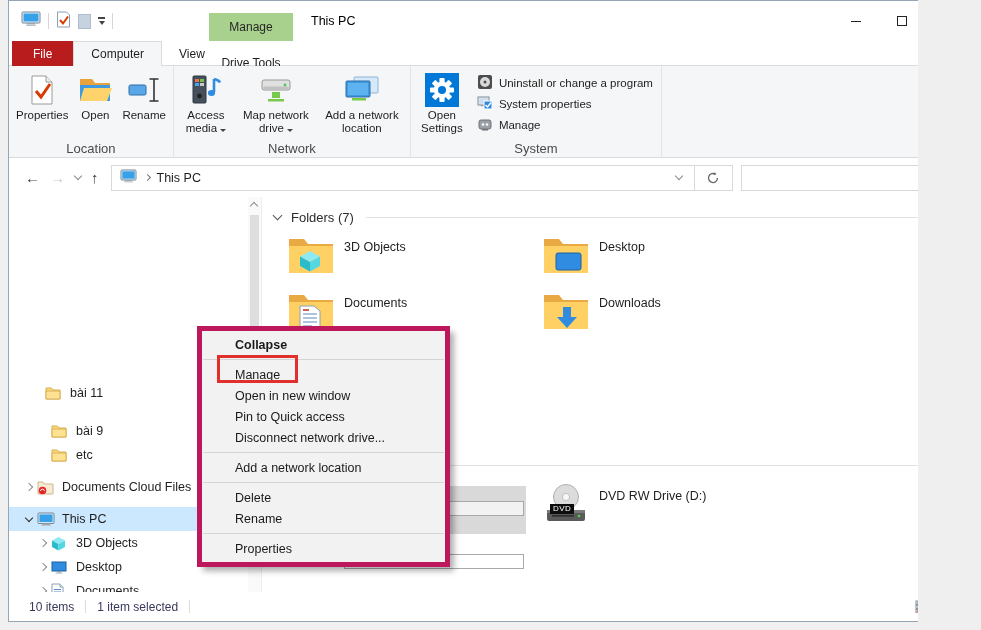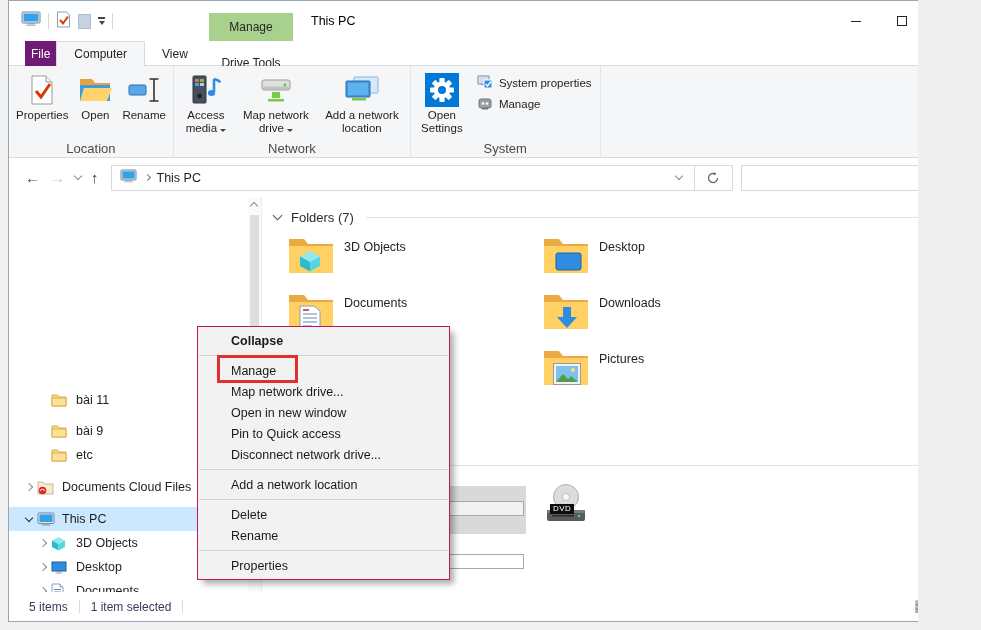--- a/index.html
+++ b/index.html
@@ -17,21 +17,21 @@
 .qat-graydoc{width:13px;height:15px;background:#c6d2e0;border:1px solid #aebccd}
 .ctxgroup{position:absolute;left:200px;top:12px;width:84px;height:28px;background:#a9d18e;display:flex;align-items:center;justify-content:center;font-size:12px;color:#262626}
 .wintitle{position:absolute;left:302px;top:0;height:40px;display:flex;align-items:center;font-size:12.5px;color:#000}
 .winctl{position:absolute;right:0;top:0;height:40px;display:flex}
 .wc{width:46px;display:flex;align-items:center;justify-content:center}
 .wc-min i{display:block;width:10px;height:1px;background:#222}
 .wc-max i{display:block;width:10px;height:10px;border:1px solid #222}
 
 .tabrow{position:absolute;left:0;top:40px;right:0;height:25px;background:#fff;border-bottom:1px solid #dadbdc;display:flex}
 .tab{height:25px;display:flex;align-items:center;justify-content:center;font-size:12px;color:#1e1e1e;padding:0 17px}
-.tab-file{background:#701a75;color:#fff;padding:0 6px;margin-left:16px}
+.tab-file{background:#b91c1c;color:#fff;padding:0 21px;margin-left:3px}
 .tab-sel{border:1px solid #dadbdc;border-bottom:none;background:#f5f6f7;position:relative;z-index:3;margin-bottom:-1px}
 .tab-drive{position:absolute;left:200px;top:9px;width:84px;padding:0}
 .tabrow-right{position:absolute;right:0;top:0;height:25px;display:flex;align-items:center;gap:14px;padding-right:13px;z-index:4}
 .chu{width:7px;height:7px;border-top:1.5px solid #707070;border-right:1.5px solid #707070;transform:rotate(-45deg);margin-top:4px}
 .help{width:17px;height:17px;border-radius:50%;background:#1269c7;color:#fff;font-size:11px;font-weight:bold;display:flex;align-items:center;justify-content:center}
 
 .ribbon{position:absolute;left:0;top:65px;right:0;height:92px;background:#f5f6f7;border-bottom:1px solid #dadbdc;display:flex;z-index:2}
 .rgroup{height:100%;display:flex;flex-direction:column;border-right:1px solid #e4e5e6;padding:2px 2px 0}
 .rbody{flex:1;display:flex;align-items:stretch}
 .rlabel{height:17px;display:flex;align-items:center;justify-content:center;font-size:13px;color:#4a4a4a}
@@ -84,21 +84,21 @@
 .dvdbadge{position:absolute;left:7px;top:21px;background:#0d0d0d;color:#fff;font-size:8px;line-height:10px;padding:0 3px;letter-spacing:.5px}
 .dvdlabel{margin-left:10px;margin-top:6px;font-size:12.5px;color:#1e1e1e;white-space:nowrap}
 
 .statusbar{position:absolute;left:0;right:0;bottom:0;height:29px;background:#fff;display:flex;align-items:center;font-size:12px;color:#38385c}
 .statusbar .first{margin-left:20px}
 .sdiv{width:1px;height:13px;background:#dcdcdc;margin:0 11px}
 .viewicons{position:absolute;right:12px;top:0;height:29px;display:flex;align-items:center;gap:7px}
 .vi{width:20px;height:20px;display:flex;align-items:center;justify-content:center}
 .vi.active{border:1px solid #999;background:#fff}
 
-.cmenu{position:absolute;left:197px;top:326px;width:253px;background:#f2f2f2;border:1px solid #be185d;box-shadow:5px 5px 6px -1px rgba(0,0,0,.32);padding:3px 0;z-index:20}
+.cmenu{position:absolute;left:197px;top:326px;width:253px;background:#f2f2f2;border:5px solid #be185d;box-shadow:5px 5px 6px -1px rgba(0,0,0,.32);padding:3px 0;z-index:20}
 .mi{height:21px;display:flex;align-items:center;padding-left:33px;font-size:12.5px;color:#1a1a1a;white-space:nowrap}
 .mi.bold{font-weight:bold}
 .msep{height:1px;background:#d4d4d4;margin:4px 1px}
 .redbox{position:absolute;left:217px;top:355px;width:81px;height:28px;border:3px solid #e0302e;z-index:21}
 </style>
 </head>
 <body>
 
 <div class="stage">
   <div class="window">
@@ -251,20 +251,28 @@
                     <circle r="8.2" fill="#fff"></circle>
                     <circle r="4" fill="#0078d7"></circle>
                   </g>
                 </svg>
               </span>
             <span class="cap"><span>Open Settings</span></span>
           </div>
           <div class="syslist">
             <div class="sysrow">
               <span><svg width="16" height="16">
+                    <rect x="1" y="1" width="14" height="14" rx="2" fill="#4c4c4c"></rect>
+                    <circle cx="8" cy="8" r="5" fill="#d9d9d9"></circle>
+                    <circle cx="8" cy="8" r="1.5" fill="#4c4c4c"></circle>
+                  </svg></span>
+              <span>Uninstall or change a program</span>
+            </div>
+            <div class="sysrow">
+              <span><svg width="16" height="16">
                     <rect x="1" y="2" width="11" height="8" fill="#e9eef3" stroke="#7e8c9a"></rect>
                     <rect x="2.2" y="3.2" width="8.6" height="5.6" fill="#cddcee"></rect>
                     <rect x="4" y="10" width="5" height="1.2" fill="#8a98a5"></rect>
                     <rect x="7" y="6" width="8" height="8" fill="#2f8ce0" stroke="#fff"></rect>
                     <path d="M8.5 10l2 2 3.5-4.5" stroke="#fff" fill="none" stroke-width="1.4"></path>
                   </svg></span>
               <span>System properties</span>
             </div>
             <div class="sysrow">
               <span><svg width="16" height="16">
@@ -311,21 +319,21 @@
         <svg width="14" height="14">
             <circle cx="6" cy="6" r="4.3" stroke="#8a8a8a" fill="none" stroke-width="1.2"></circle>
             <path d="M9.3 9.3l3.4 3.4" stroke="#8a8a8a" stroke-width="1.2"></path>
           </svg>
       </div>
     </div>
 
     <div class="content">
 
       <div class="sidebar">
-        <div class="srow" style="top:191px;padding-left:26px">
+        <div class="srow" style="top:184px;padding-left:20px">
             <span class="cvw"></span>
             <span class="iw">
               <svg width="16" height="14">
                 <path d="M1 2h5.5l1.5 2H15v9H1z" fill="#fbd978" stroke="#d9ae52"></path>
                 <path d="M1 5h14v8H1z" fill="#fde293" stroke="#d9ae52"></path>
               </svg>
             </span>
             <span class="lbl">bài 11</span>
           </div>
         <div class="srow" style="top:222px;padding-left:26px">
@@ -461,56 +469,45 @@
         </div>
         <div class="tile" style="left:281px;top:94px">
           <span class="ticon"><svg width="46" height="40">
                 <path d="M1 4h15l4 5h25v29H1z" fill="#e9a943"></path>
                 <rect x="1" y="11" width="44" height="27" fill="#ffd164"></rect>
               </svg><svg class="ovl" style="left:13px;top:15px" width="22" height="24">
                 <path d="M7 1h8v10h6L11 22 1 11h6z" fill="#2f8ce0"></path>
               </svg></span>
           <span class="tlabel">Downloads</span>
         </div>
-        <div class="tile" style="left:281px;top:150px">
-          <span class="ticon"><svg width="46" height="40">
-                <path d="M1 4h15l4 5h25v29H1z" fill="#e9a943"></path>
-                <rect x="1" y="11" width="44" height="27" fill="#ffd164"></rect>
-              </svg><svg class="ovl" style="left:10px;top:16px" width="28" height="22">
-                <rect x="0.5" y="0.5" width="27" height="21" fill="#f2f2f2" stroke="#9a9a9a"></rect>
-                <rect x="3" y="3" width="22" height="16" fill="#7ec0ee"></rect>
-                <path d="M3 19l7-8 5 5 3-3 7 6z" fill="#4d9e4d"></path>
-                <circle cx="20" cy="7" r="2" fill="#f6e27a"></circle>
-              </svg></span>
-          <span class="tlabel">Pictures</span>
-        </div>
 
         <div class="devsep"></div>
         <div class="cfrag">
           <span class="cbar"></span>
         </div>
         <div class="efrag"></div>
         <div class="dvdtile">
           <span class="dvdicon">
             <svg width="46" height="44">
                 <circle cx="23" cy="14" r="12.5" fill="#dcdcdc" stroke="#b0b0b0"></circle>
                 <circle cx="23" cy="14" r="3.6" fill="#f8f8f8" stroke="#c0c0c0"></circle>
                 <rect x="4" y="27" width="38" height="11" rx="2" fill="#5a5a5a"></rect>
                 <rect x="4" y="27" width="38" height="3" fill="#7a7a7a"></rect>
                 <rect x="9" y="32" width="22" height="1.6" fill="#2e2e2e"></rect>
                 <circle cx="36" cy="33" r="1.3" fill="#4fd34f"></circle>
               </svg>
             <span class="dvdbadge">DVD</span>
           </span>
+          <span class="dvdlabel">DVD RW Drive (D:)</span>
         </div>
       </div>
     </div>
 
     <div class="statusbar">
-      <span class="first">5 items</span>
+      <span class="first">10 items</span>
       <span class="sdiv"></span>
       <span>1 item selected</span>
       <span class="sdiv"></span>
       <div class="viewicons">
         <span class="vi">
             <svg width="15" height="13">
               <rect x="1" y="1" width="3.5" height="3.5" fill="none" stroke="#8a8a8a"></rect>
               <rect x="1.8" y="1.8" width="1.9" height="1.9" fill="#6fb6e8"></rect>
               <rect x="1" y="5.2" width="3.5" height="3.5" fill="none" stroke="#8a8a8a"></rect>
               <rect x="1.8" y="6" width="1.9" height="1.9" fill="#b9b9b9"></rect>
@@ -527,21 +524,20 @@
             </svg>
           </span>
       </div>
     </div>
   </div>
 
   <div class="cmenu">
     <div class="mi bold">Collapse</div>
     <div class="msep"></div>
     <div class="mi">Manage</div>
-    <div class="mi">Map network drive...</div>
     <div class="mi">Open in new window</div>
     <div class="mi">Pin to Quick access</div>
     <div class="mi">Disconnect network drive...</div>
     <div class="msep"></div>
     <div class="mi">Add a network location</div>
     <div class="msep"></div>
     <div class="mi">Delete</div>
     <div class="mi">Rename</div>
     <div class="msep"></div>
     <div class="mi">Properties</div>

